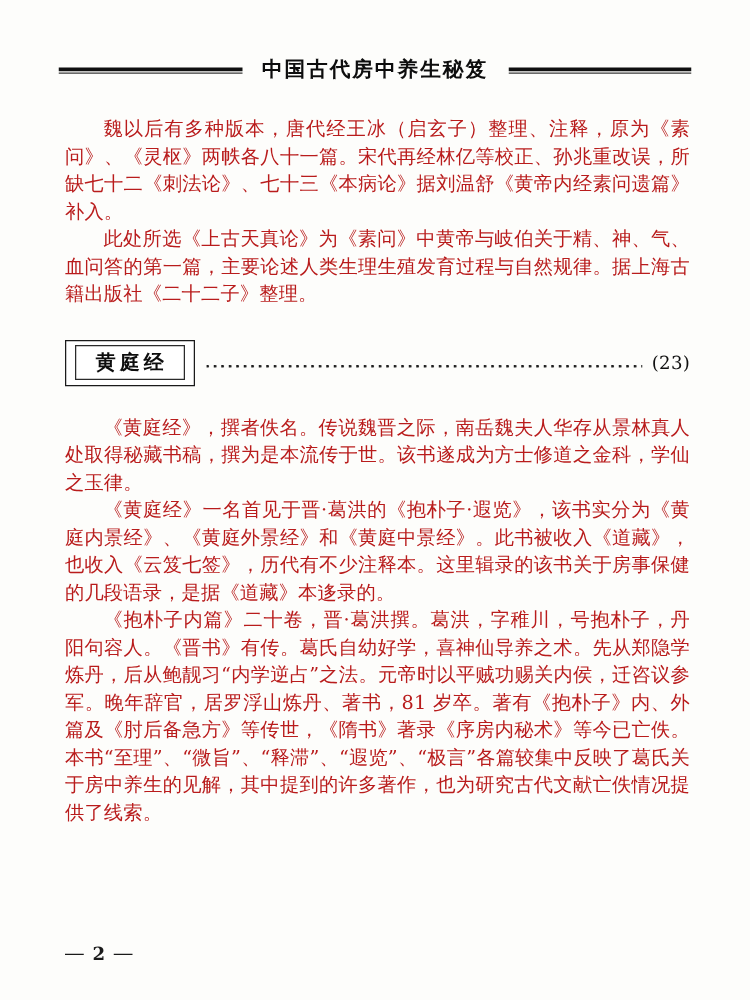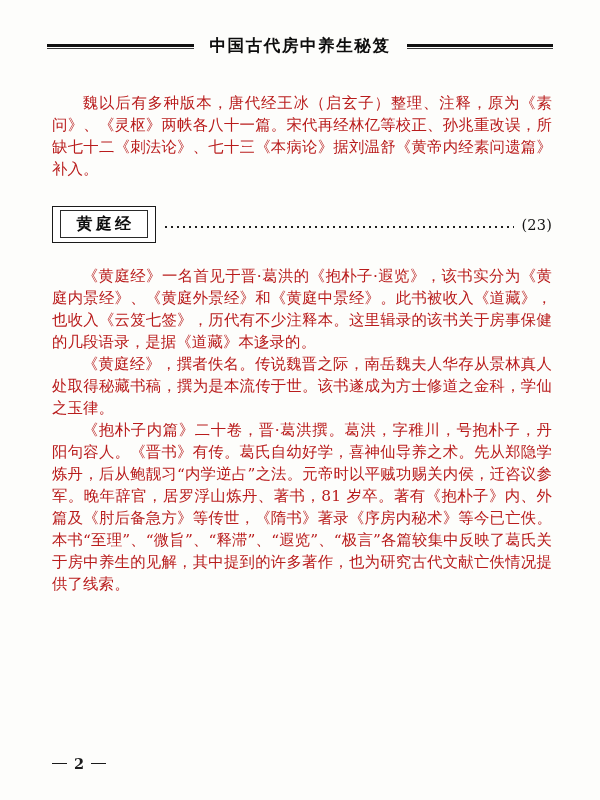--- a/index.html
+++ b/index.html
@@ -20,21 +20,21 @@
     width: 600px;
     height: 800px;
     box-sizing: border-box;
     padding: 0;
     background: #fdfdfb;
   }
 
   
   .running-head {
     position: absolute;
-    top: 32px;
+    top: 42px;
     left: 47px;
     right: 47px;
     height: 30px;
     display: flex;
     align-items: center;
     justify-content: flex-start;
     gap: 10px;
   }
   .rule {
     flex: 1 1 auto;
@@ -175,34 +175,35 @@
   <div class="running-head">
     <span class="rule"></span>
     <span class="running-head-title">中国古代房中养生秘笈</span>
     <span class="rule"></span>
   </div>
 
   <div class="body-area">
 
     <p class="para">魏以后有多种版本，唐代经王冰（启玄子）整理、注释，原为《素问》、《灵枢》两帙各八十一篇。宋代再经林亿等校正、孙兆重改误，所缺七十二《刺法论》、七十三《本病论》据刘温舒《黄帝内经素问遗篇》补入。</p>
 
+    <p class="para">此处所选《上古天真论》为《素问》中黄帝与岐伯关于精、神、气、血问答的第一篇，主要论述人类生理生殖发育过程与自然规律。据上海古籍出版社《二十二子》整理。</p>
 
     <div class="toc-entry">
       <span class="toc-box">
         <span class="toc-box-inner">
           <span class="toc-title">黄庭经</span>
         </span>
       </span>
       <span class="toc-leader"></span>
       <span class="toc-page">(23)</span>
     </div>
 
+    <p class="para">《黄庭经》，撰者佚名。传说魏晋之际，南岳魏夫人华存从景林真人处取得秘藏书稿，撰为是本流传于世。该书遂成为方士修道之金科，学仙之玉律。</p>
+
     <p class="para">《黄庭经》一名首见于晋·葛洪的《抱朴子·遐览》，该书实分为《黄庭内景经》、《黄庭外景经》和《黄庭中景经》。此书被收入《道藏》，也收入《云笈七签》，历代有不少注释本。这里辑录的该书关于房事保健的几段语录，是据《道藏》本迻录的。</p>
-
-    <p class="para">《黄庭经》，撰者佚名。传说魏晋之际，南岳魏夫人华存从景林真人处取得秘藏书稿，撰为是本流传于世。该书遂成为方士修道之金科，学仙之玉律。</p>
 
 
     <p class="para">《抱朴子内篇》二十卷，晋·葛洪撰。葛洪，字稚川，号抱朴子，丹阳句容人。《晋书》有传。葛氏自幼好学，喜神仙导养之术。先从郑隐学炼丹，后从鲍靓习“内学逆占”之法。元帝时以平贼功赐关内侯，迁咨议参军。晚年辞官，居罗浮山炼丹、著书，81 岁卒。著有《抱朴子》内、外篇及《肘后备急方》等传世，《隋书》著录《序房内秘术》等今已亡佚。本书“至理”、“微旨”、“释滞”、“遐览”、“极言”各篇较集中反映了葛氏关于房中养生的见解，其中提到的许多著作，也为研究古代文献亡佚情况提供了线索。</p>
 
   </div>
 
   <div class="folio">
     <span class="folio-dash"></span>
     <span class="folio-num">2</span>
     <span class="folio-dash"></span>

